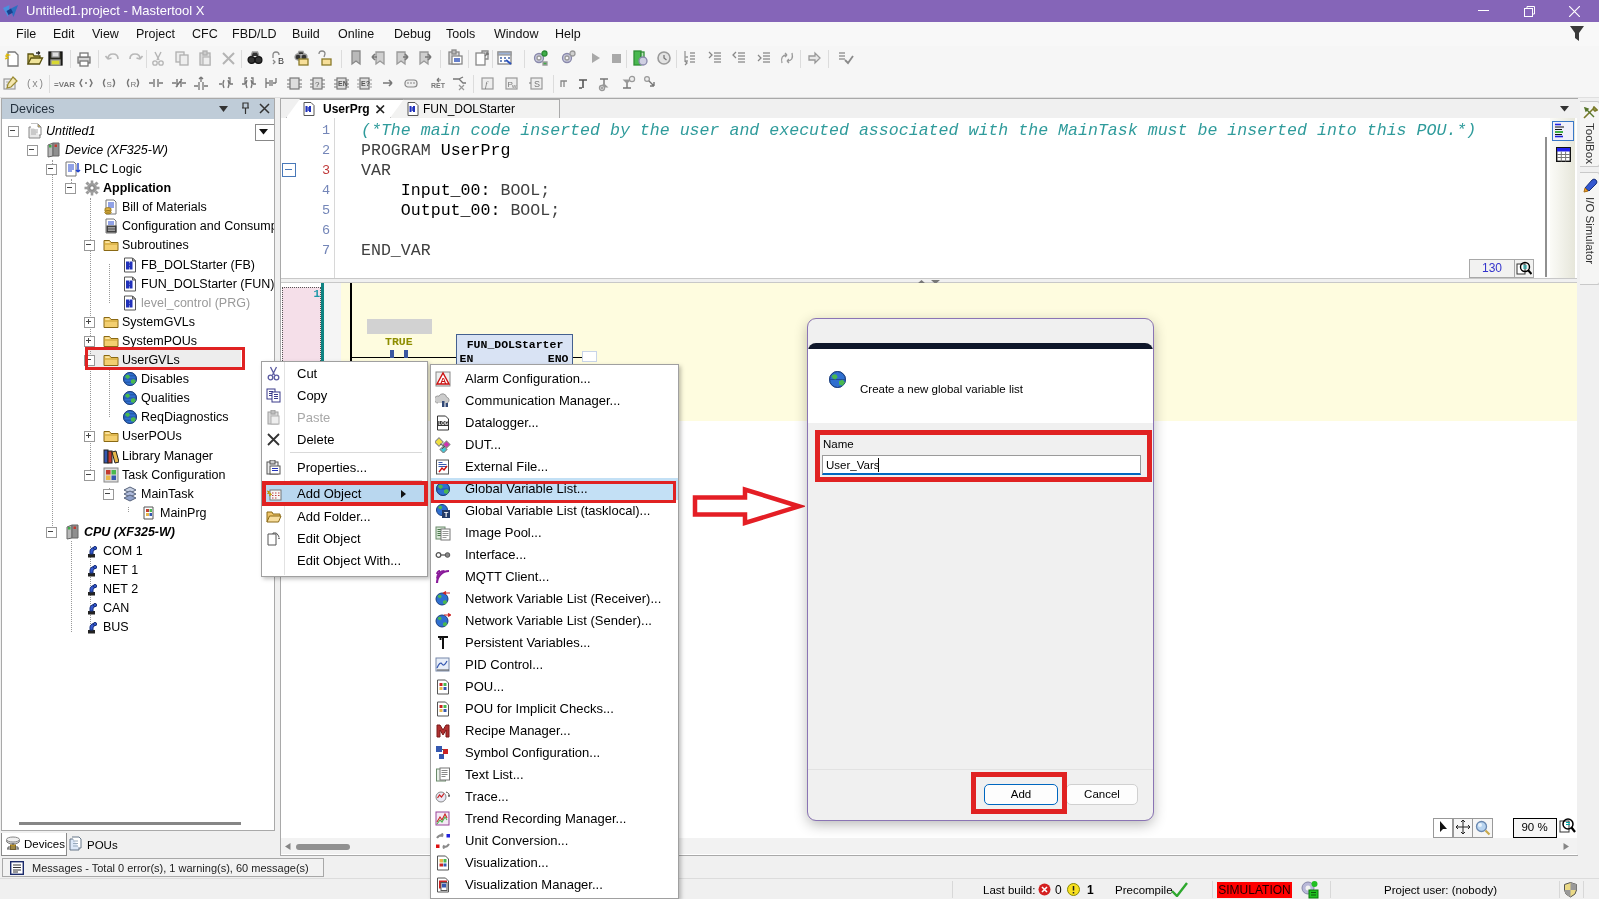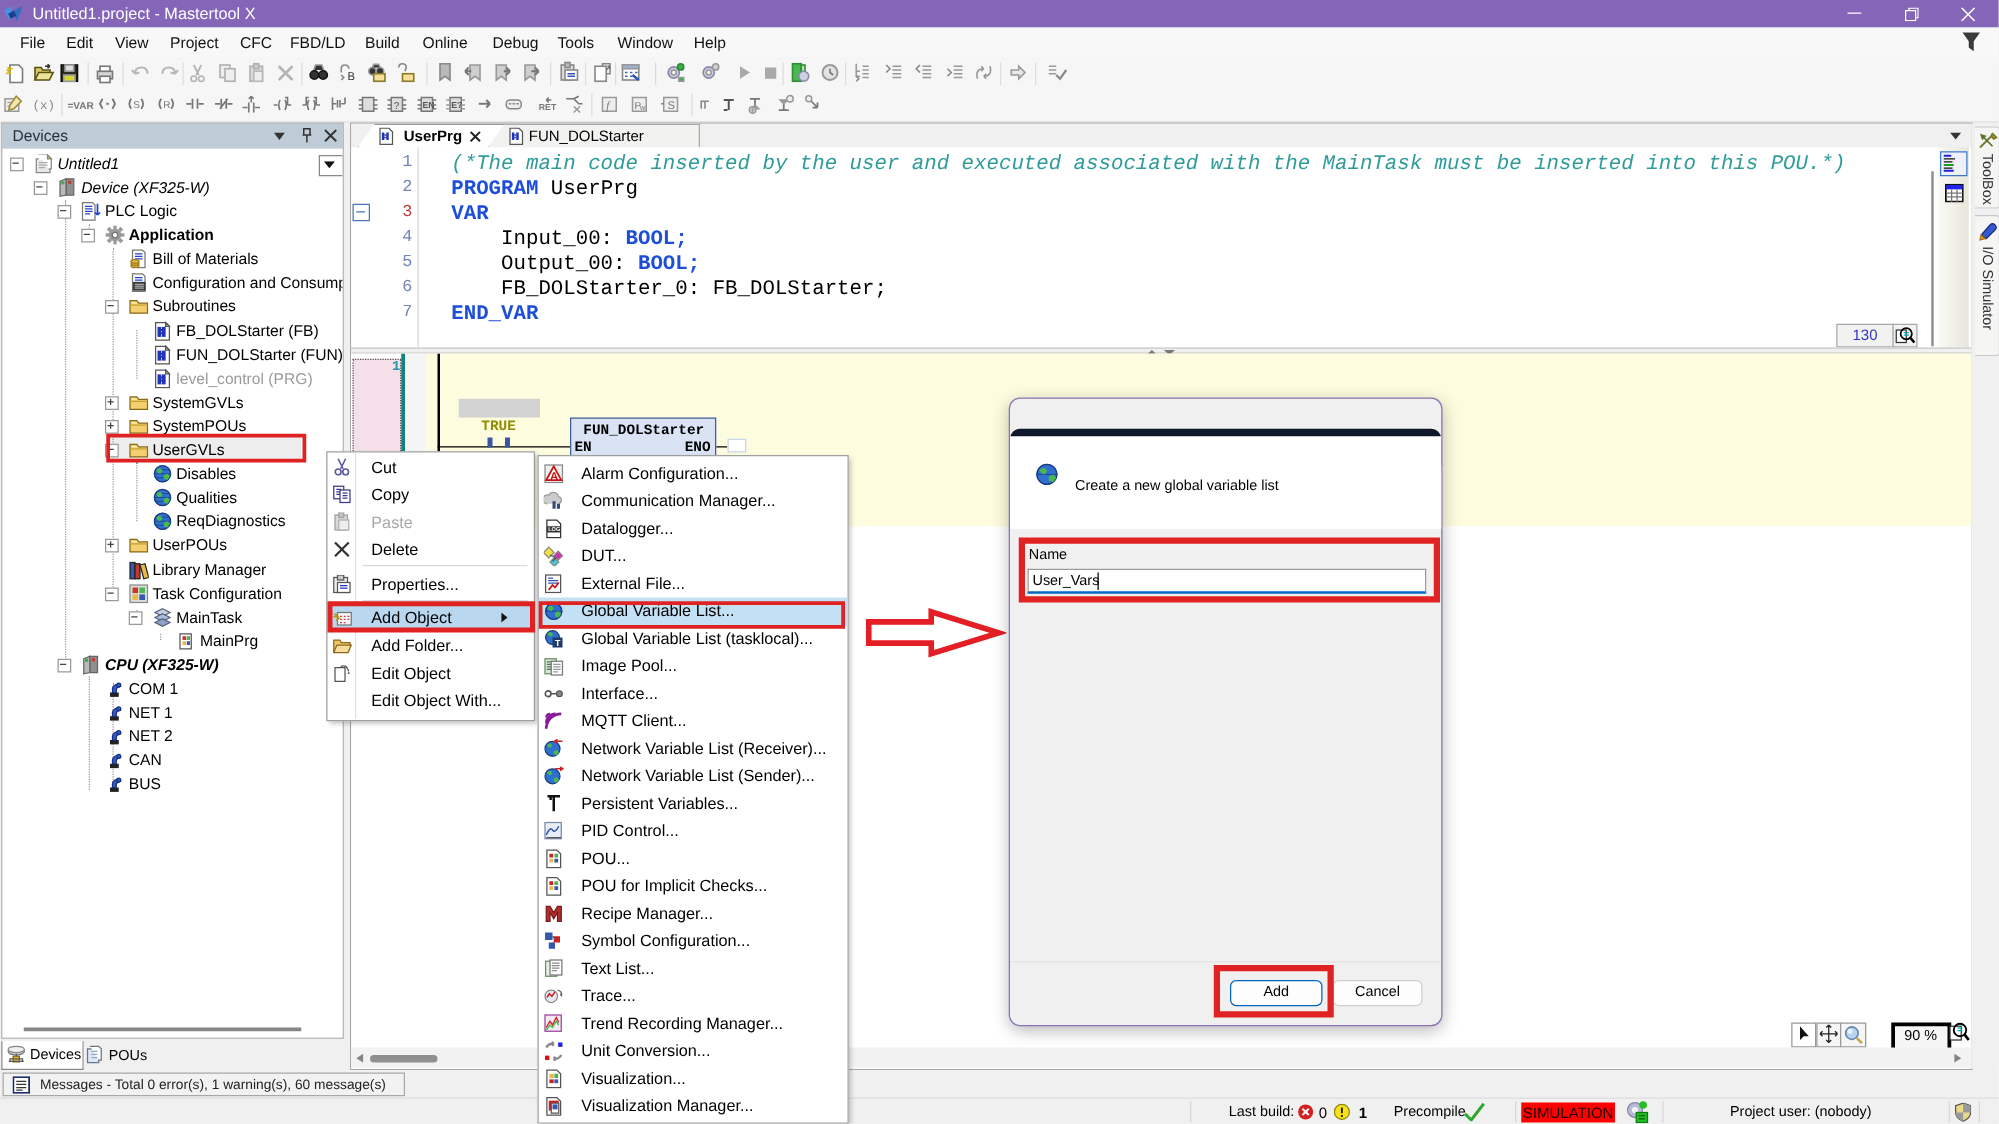--- a/index.html
+++ b/index.html
@@ -29,21 +29,21 @@
 #btabs{left:0;top:833px;width:280px;height:24px;}
 #msgbar{left:2px;top:858px;width:322px;height:19px;background:#f2f2f2;border:1px solid #a8a8a8;box-sizing:border-box;}
 #statusbar{left:0;top:878px;width:1599px;height:21px;background:#f0f0f0;border-top:1px solid #dcdcdc;font-size:12px;}
 
 #editor{left:281px;top:99px;width:1296px;height:756px;background:#fff;outline:1px solid #a9a9a9;}
 #tabbar{position:absolute;left:0;top:0;width:1296px;height:19px;background:#f0f0f0;}
 .etab{position:absolute;top:0;height:18px;line-height:18px;font-size:12px;padding-left:24px;}
 #codearea{position:absolute;left:0;top:19px;width:1296px;height:160px;background:#fff;font-family:"Liberation Mono",monospace;font-size:16.6px;}
 .cline{position:absolute;white-space:pre;line-height:20px;}
 .gut{position:absolute;width:46px;text-align:right;color:#7486b8;font-size:13.5px;line-height:20px;}
-.kw{color:#1d4ed8;font-weight:bold;}
+.kw{color:#404040;font-weight:normal;}
 .cmt{color:#2f9b9b;font-style:italic;}
 #splitter{position:absolute;left:0;top:179px;width:1296px;height:5px;background:#f0f0f0;border-top:1px solid #c8c8c8;border-bottom:1px solid #c8c8c8;box-sizing:border-box;}
 #fbd{position:absolute;left:0;top:184px;width:1296px;height:138px;background:#fefcdf;}
 
 #ctxmenu{left:261px;top:360.5px;width:167px;height:216px;background:#fff;border:1px solid #a0a0a0;box-shadow:2px 2px 4px rgba(0,0,0,.25);box-sizing:border-box;}
 .mitem{position:absolute;left:0;width:165px;height:22px;line-height:22px;font-size:13px;}
 .mitem .mic{position:absolute;left:4px;top:3px;width:16px;height:16px;}
 .mitem .mtx{position:absolute;left:35px;top:0;}
 #submenu{left:430px;top:364px;width:249px;height:535px;background:#fff;border:1px solid #a0a0a0;box-shadow:2px 2px 4px rgba(0,0,0,.25);box-sizing:border-box;}
 .sitem{position:absolute;left:0;width:247px;height:22px;line-height:22px;font-size:13px;}
@@ -701,21 +701,20 @@
     <div class="gut" style="left:3px;top:63px">4</div>
     <div class="gut" style="left:3px;top:83px">5</div>
     <div class="gut" style="left:3px;top:103px">6</div>
     <div class="gut" style="left:3px;top:123px">7</div>
     <div style="position:absolute;left:53px;top:0;width:1px;height:160px;background:#d8d8d8"></div>
     <div class="cline cmt" style="left:80px;top:3px">(*The main code inserted by the user and executed associated with the MainTask must be inserted into this POU.*)</div>
     <div class="cline" style="left:80px;top:23px"><span class="kw">PROGRAM</span> UserPrg</div>
     <div class="cline" style="left:80px;top:43px"><span class="kw">VAR</span></div>
     <div class="cline" style="left:80px;top:63px">    Input_00: <span class="kw">BOOL;</span></div>
     <div class="cline" style="left:80px;top:83px">    Output_00: <span class="kw">BOOL;</span></div>
-    <div class="cline" style="left:80px;top:103px">    FB_DOLStarter_0: FB_DOLStarter;</div>
     <div class="cline" style="left:80px;top:123px"><span class="kw">END_VAR</span></div>
     <div style="position:absolute;left:1px;top:45px;width:12px;height:12px;border:1px solid #4878b8;background:#fff"></div>
     <div style="position:absolute;left:4px;top:50.5px;width:7px;height:1.5px;background:#4878b8"></div>
     <div style="position:absolute;left:1188px;top:141px;width:46px;height:19px;background:#f2f2f1;border:1px solid #a8a8a8;box-sizing:border-box;color:#3333cc;text-align:center;line-height:17px;font-family:'Liberation Sans';font-size:12px">130</div>
     <div style="position:absolute;left:1233px;top:141px;width:20px;height:19px;background:#f2f2f1;border:1px solid #a8a8a8;box-sizing:border-box">
       <svg width="16" height="15" style="position:absolute;left:1px;top:1px">
           <rect x="1" y="3" width="8" height="10" fill="#fff" stroke="#333"></rect>
           <circle cx="9" cy="6" r="4.5" fill="none" stroke="#000" stroke-width="1.4"></circle>
           <path d="M7 5 h4 M7 7 h4" stroke="#00aaaa" stroke-width="1"></path>
           <path d="M12 9 l3.5 4" stroke="#000" stroke-width="2"></path>
@@ -773,21 +772,21 @@
           <path d="M8 1 v14 M1 8 h14 M8 1 l-2 2 M8 1 l2 2 M8 15 l-2-2 M8 15 l2-2 M1 8 l2-2 M1 8 l2 2 M15 8 l-2-2 M15 8 l-2 2" stroke="#222" fill="none"></path>
         </svg>
       </div>
     <div style="position:absolute;left:1190.5px;top:535px;width:19px;height:18px;border:1px solid #999;background:#f6f6f6">
         <svg width="16" height="16" style="position:absolute;left:2px;top:1px">
           <circle cx="6.5" cy="6.5" r="5" fill="#b8d4f0" stroke="#6a88b0" stroke-width="1.3"></circle>
           <circle cx="5" cy="5" r="2" fill="#e8f2fc"></circle>
           <path d="M10.5 10.5 l4 4" stroke="#c8a84a" stroke-width="2.2"></path>
         </svg>
       </div>
-    <div style="position:absolute;left:1231.5px;top:535px;width:42px;height:18px;border:3px solid #000000;background:#f6f6f6;text-align:center;line-height:17px;font-size:11.5px">90 %</div>
+    <div style="position:absolute;left:1231.5px;top:535px;width:42px;height:18px;border:1px solid #000000;background:#f6f6f6;text-align:center;line-height:17px;font-size:11.5px">90 %</div>
     <svg style="position:absolute;left:1277px;top:534px" width="18" height="19">
         <rect x="2" y="4" width="9" height="11" fill="#fff" stroke="#333"></rect>
         <circle cx="10" cy="7" r="5" fill="none" stroke="#000" stroke-width="1.5"></circle>
         <path d="M8 5.5 h4 M8 7.5 h4" stroke="#00aaaa"></path>
         <path d="M13.5 10.5 l3.5 4.5" stroke="#000" stroke-width="2.2"></path>
       </svg>
     <div style="position:absolute;left:0;top:555px;width:1296px;height:16px;background:#f2f2f2">
       <svg style="position:absolute;left:2.5px;top:4.5px" width="8" height="8">
           <path d="M6.5 0 L1 3.5 L6.5 7 z" fill="#858585"></path>
         </svg>

